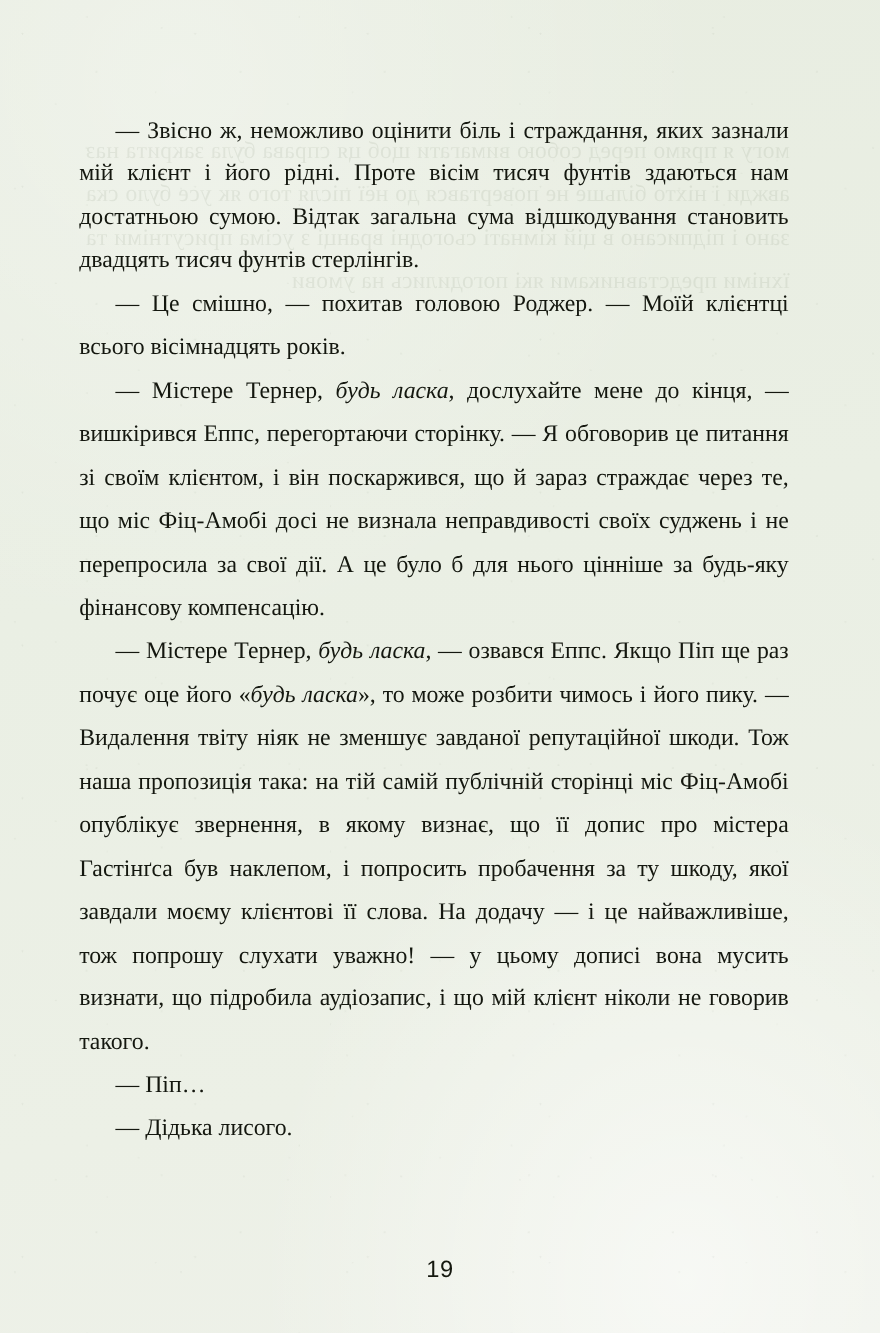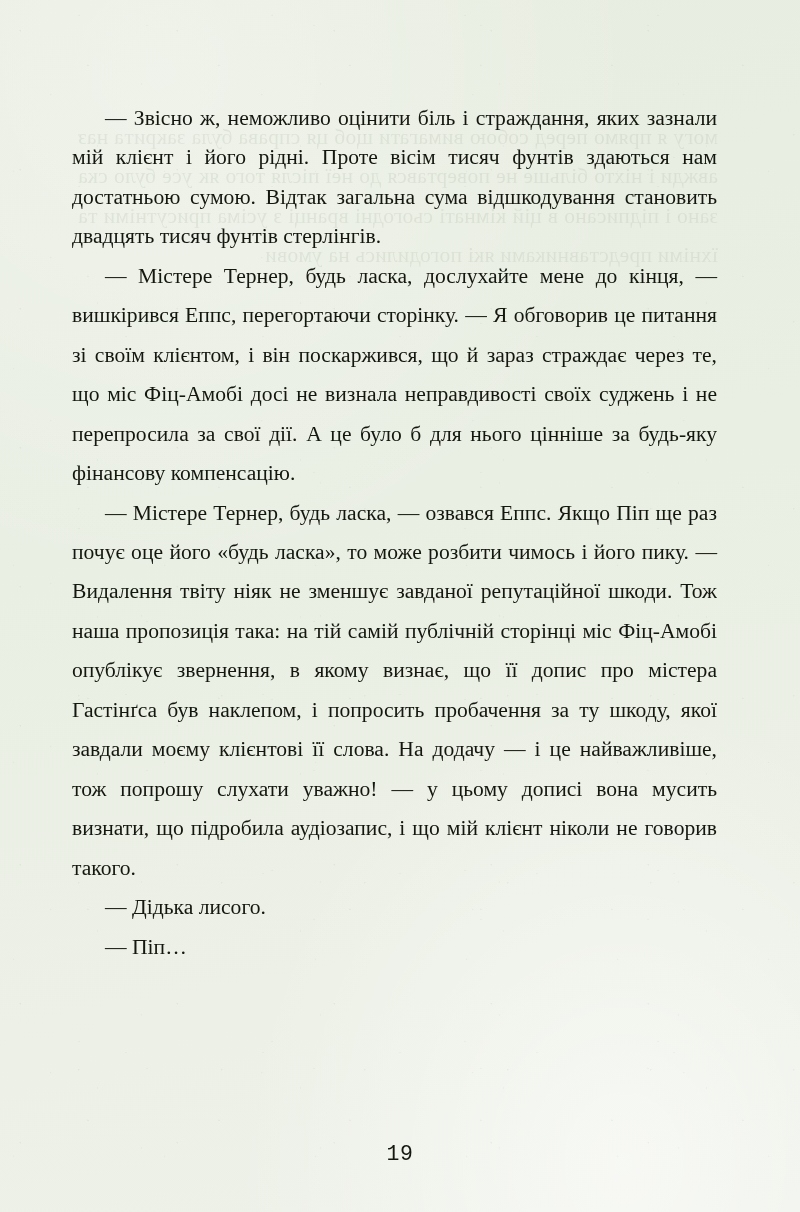--- a/index.html
+++ b/index.html
@@ -85,54 +85,55 @@
     margin: 0;
     text-indent: 33px;
     text-align: justify;
     hyphens: manual;
   }
   
   #textblock p:last-child {
     text-align: justify;
   }
 
-  .it { }
+  .it { font-style: italic; }
 
   #pagenum {
     position: absolute;
     left: 0;
     right: 0;
     top: 1142px;
     text-align: center;
-    font-family: Liberation Mono, monospace;
+    font-family: Liberation Sans, sans-serif;
     font-size: 21.5px;
     color: #15180f;
     letter-spacing: .5px;
   }
 </style>
 </head>
 <body>
 
 <div id="page">
 
   <div id="showthrough">могу я прямо перед собою вимагати щоб ця справа була закрита назавжди і ніхто більше не повертався до неї після того як усе було сказано і підписано в цій кімнаті сьогодні вранці з усіма присутніми та їхніми представниками які погодились на умови</div>
 
   <div id="textblock">
 
     <p><span>— Звісно ж, неможливо оцінити біль і страждання, яких зазнали мій клієнт і його рідні. Проте вісім тисяч фунтів здаються нам достатньою сумою. Відтак загальна сума відшкодування становить двадцять тисяч фунтів стерлінгів.</span></p>
 
+    <p><span>— Це смішно, — похитав головою Роджер. — Моїй клієнтці всього вісімнадцять років.</span></p>
 
     <p><span>— Містере Тернер, <span class="it">будь ласка</span>, дослухайте мене до кінця, — вишкірився Еппс, перегортаючи сторінку. — Я обговорив це питання зі своїм клієнтом, і він поскаржився, що й зараз страждає через те, що міс Фіц-Амобі досі не визнала неправдивості своїх суджень і не перепросила за свої дії. А це було б для нього цінніше за будь-яку фінансову компенсацію.</span></p>
 
 
     <p><span>— Містере Тернер, <span class="it">будь ласка</span>, — озвався Еппс. Якщо Піп ще раз почує оце його «<span class="it">будь ласка</span>», то може розбити чимось і його пику. — Видалення твіту ніяк не зменшує завданої репутаційної шкоди. Тож наша пропозиція така: на тій самій публічній сторінці міс Фіц-Амобі опублікує звернення, в якому визнає, що її допис про містера Гастінґса був наклепом, і попросить пробачення за ту шкоду, якої завдали моєму клієнтові її слова. На додачу — і це найважливіше, тож попрошу слухати уважно! — у цьому дописі вона мусить визнати, що підробила аудіозапис, і що мій клієнт ніколи не говорив такого.</span></p>
 
+    <p><span>— Піп…</span></p>
+
     <p><span>— Дідька лисого.</span></p>
-
-    <p><span>— Піп…</span></p>
 
 
   </div>
 
   <div id="pagenum">19</div>
 
   <div id="grain"></div>
 </div>
 
 </body></html>

